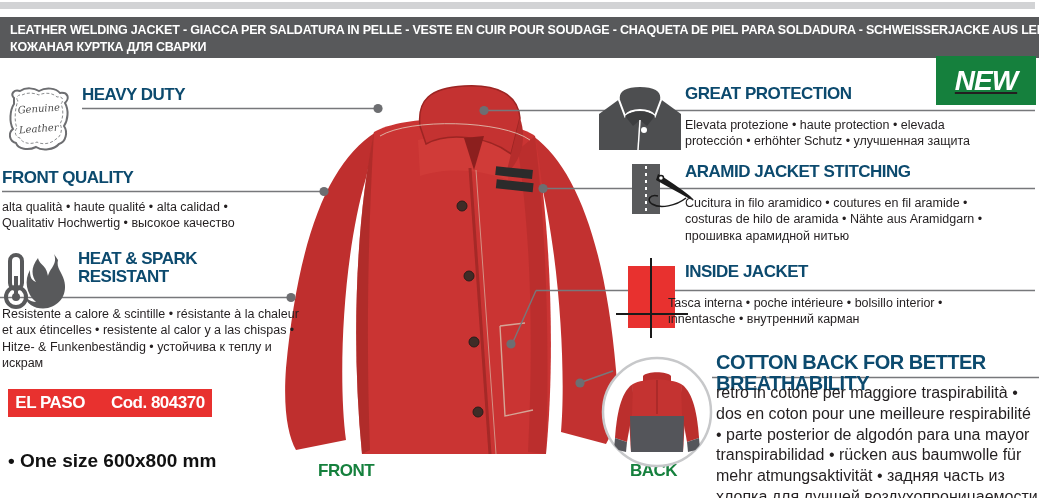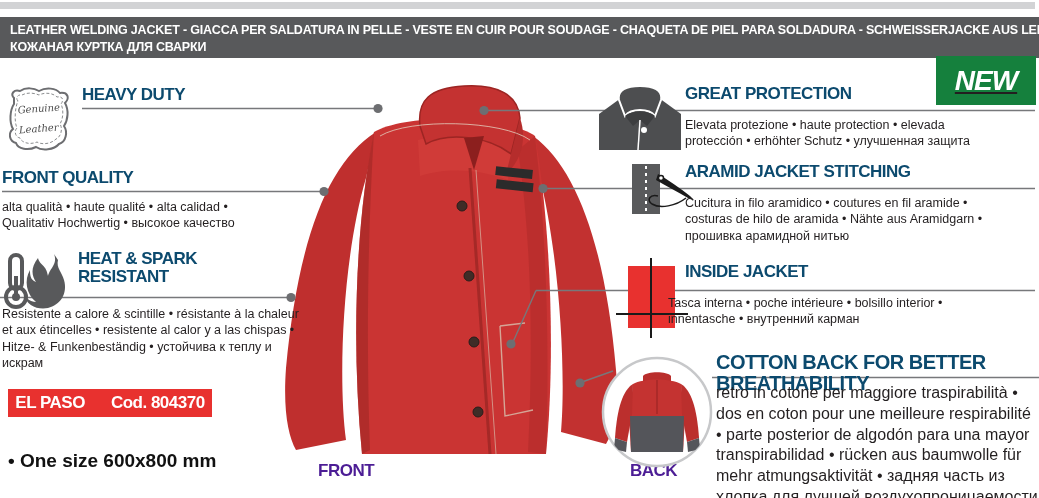--- a/index.html
+++ b/index.html
@@ -12,21 +12,21 @@
   .header div{color:#fff;font-weight:bold;font-size:12.5px;letter-spacing:-0.2px;line-height:1.35;white-space:nowrap;}
   .badge{left:936px;top:56px;width:100px;height:49px;background:#15803d;display:flex;
          align-items:center;justify-content:center;text-decoration:underline;}
   .badge span{color:#fff;font-weight:900;font-style:italic;font-size:28px;letter-spacing:-1px;}
   .ftitle{font-weight:bold;font-size:17px;letter-spacing:-0.5px;color:#0c4a6e;line-height:1.05;}
   .fdesc{font-size:12.5px;line-height:1.3;color:#231f20;}
   .product-box{left:8px;top:389px;width:204px;height:28px;background:#e8312f;display:flex;
                align-items:center;justify-content:center;gap:26px;}
   .product-box span{color:#fff;font-weight:bold;font-size:17px;letter-spacing:-0.5px;}
   .size-note{left:8px;top:422px;font-weight:bold;font-size:19px;color:#111;margin-top:28px;}
-  .view-label{font-weight:bold;font-size:17px;color:#4c1d95;letter-spacing:-0.5px;}
+  .view-label{font-weight:bold;font-size:17px;color:#15803d;letter-spacing:-0.5px;}
   svg{display:block;}
   .overlay{left:0;top:0;pointer-events:none;z-index:2;}
   .feat{z-index:3;}
   .jacket{z-index:1;}
 </style>
 </head>
 <body>
 
 <div id="page">
 

